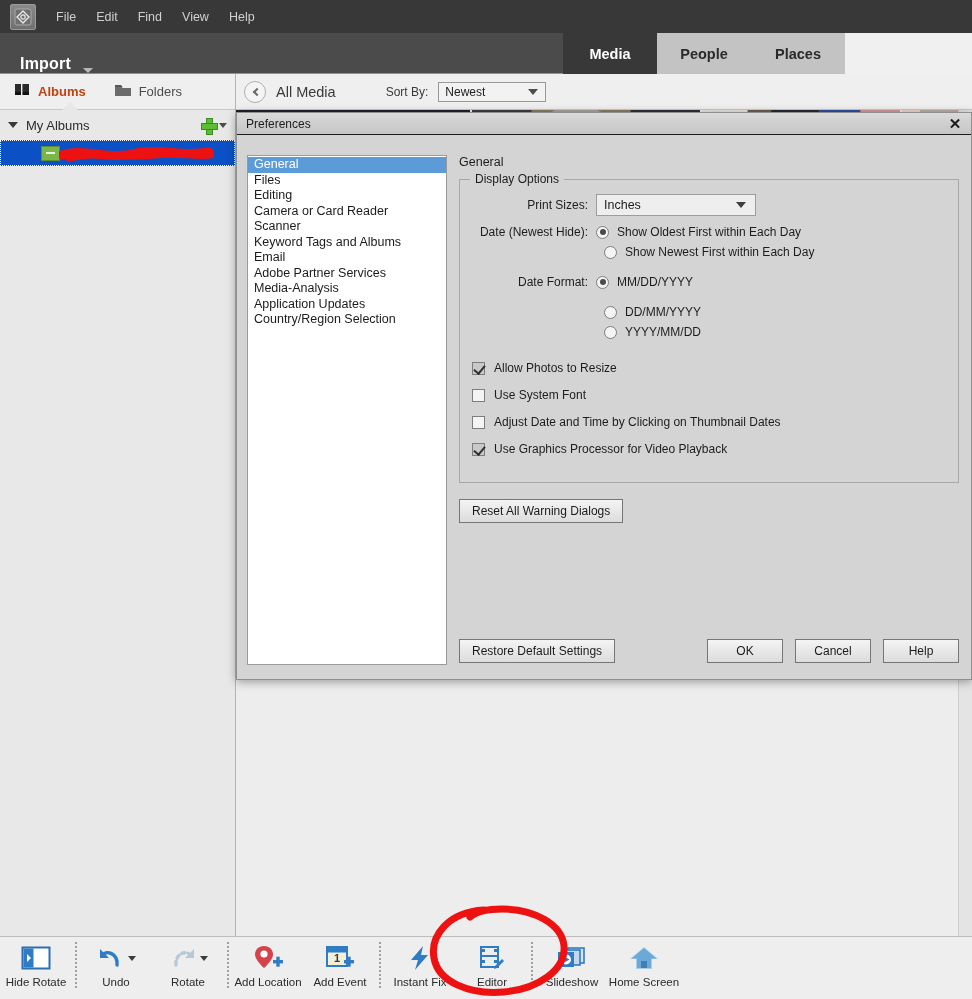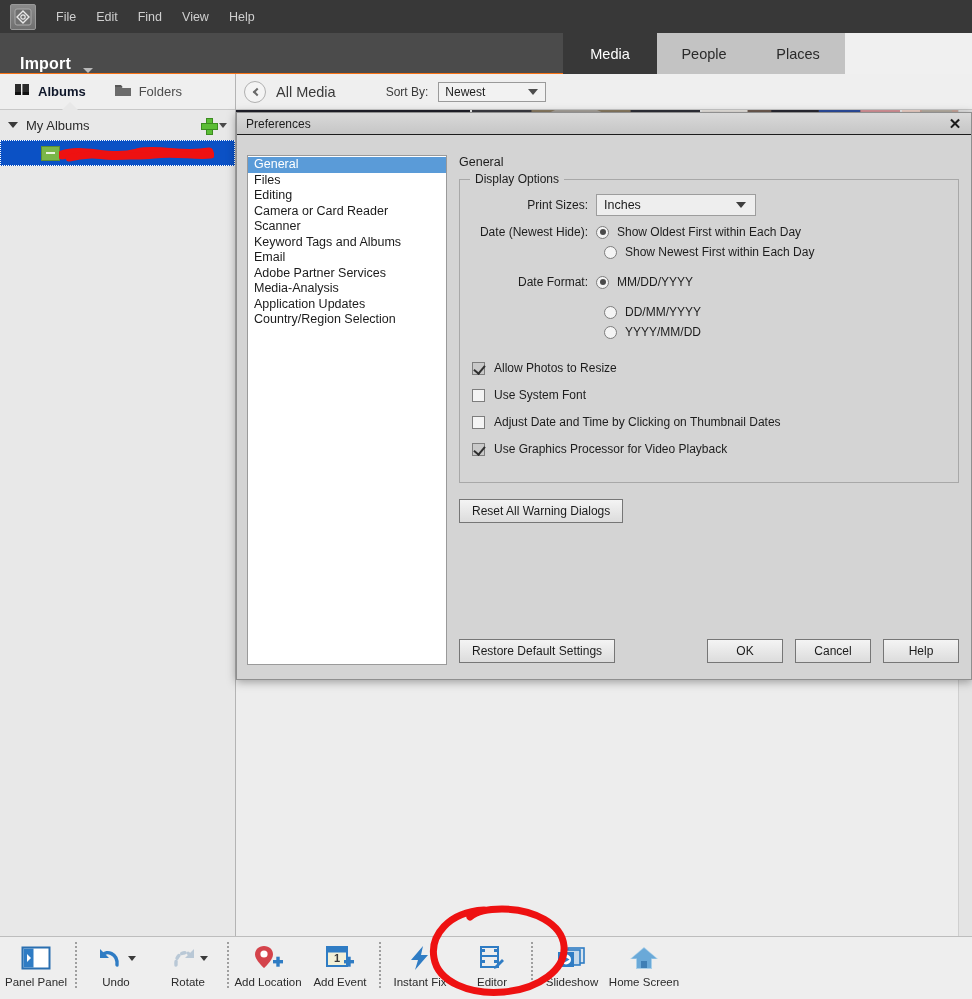--- a/index.html
+++ b/index.html
@@ -42,37 +42,37 @@
   }
   .import-caret {
     margin-left: 12px; width: 0; height: 0;
     border-left: 5px solid transparent; border-right: 5px solid transparent;
     border-top: 5px solid #b9b9b9;
   }
   .mode-tabs { position: absolute; right: 0; top: 0; height: 41px; display: flex; align-items: stretch; }
   .mode-tab {
     min-width: 94px; padding: 0 8px;
     display: flex; align-items: center; justify-content: center;
-    font-weight: normal; font-size: 14.5px; color: #2a2a2a;
+    font-weight: bold; font-size: 14.5px; color: #2a2a2a;
     background: #c3c3c3; cursor: default;
   }
   .mode-tab.active { background: #383838; color: #ffffff; }
 
   
   .leftpanel {
     position: absolute; top: 74px; left: 0; width: 236px; bottom: 63px;
     background: #e8e8e8; border-right: 1px solid #b4b4b4;
   }
   .panel-tabs {
     height: 36px; display: flex; align-items: center; background: #efefef;
     border-bottom: 1px solid #c8c8c8; position: relative;
   }
   .panel-tab { display: flex; align-items: center; gap: 7px; padding: 0 14px; cursor: default; }
   .panel-tab .tab-text { font-size: 13px; color: #4c4c4c; }
-  .panel-tab.active .tab-text { color: #0f172a; font-weight: 600; }
+  .panel-tab.active .tab-text { color: #c2410c; font-weight: 600; }
   .tab-arrow {
     position: absolute; left: 62px; bottom: -1px; width: 0; height: 0;
     border-left: 8px solid transparent; border-right: 8px solid transparent;
     border-bottom: 8px solid #e8e8e8;
   }
   .albums-header {
     height: 30px; display: flex; align-items: center; padding: 0 8px;
     position: relative;
   }
   .disclosure {
@@ -669,21 +669,21 @@
   <div class="toolbar">
 
     <div class="tool">
       <span class="ticon">
         <svg width="30" height="26" viewBox="0 0 30 26">
           <rect x="1.5" y="2.5" width="27" height="21" fill="#ffffff" stroke="#2a6fb0" stroke-width="2"></rect>
           <rect x="2.5" y="3.5" width="10" height="19" fill="#2f7cc4"></rect>
           <path d="M10 13 L6 9 L6 17 Z" fill="#ffffff"></path>
         </svg>
       </span>
-      <span class="tlabel">Panel Panel</span>
+      <span class="tlabel">Hide Rotate</span>
     </div>
 
     <div class="tsep"></div>
 
     <div class="tool">
       <span class="ticon withcaret">
         <svg width="28" height="26" viewBox="0 0 28 26">
           <path d="M20 20 C21 8, 9 5, 6 10" fill="none" stroke="#2f7cc4" stroke-width="3.4" stroke-linecap="round"></path>
           <path d="M3 4 L3 13 L12 13 Z" fill="#2f7cc4"></path>
         </svg>

